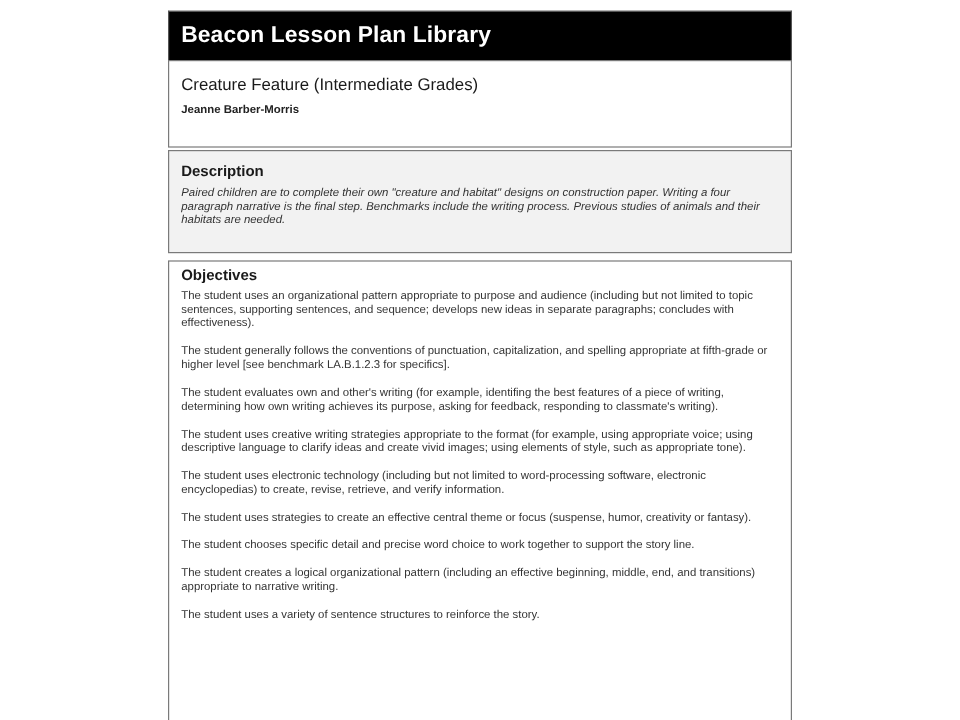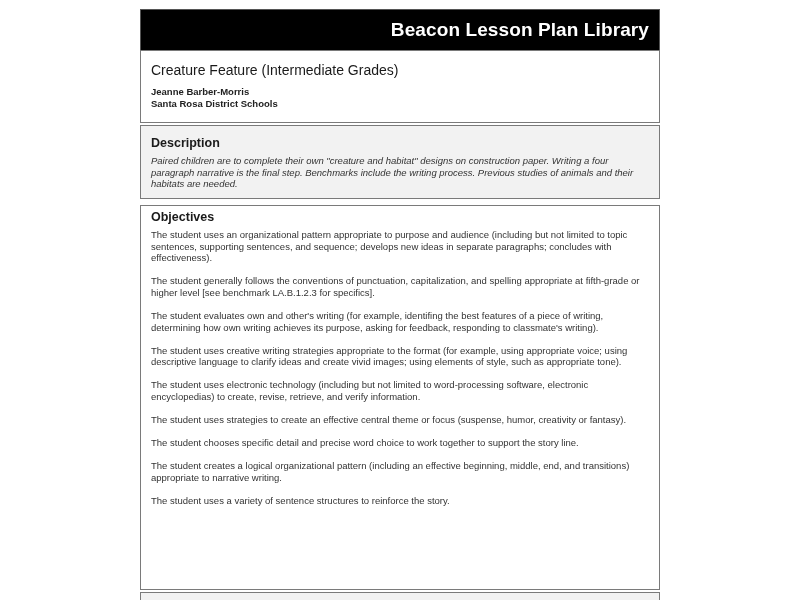--- a/index.html
+++ b/index.html
@@ -27,38 +27,37 @@
       box-sizing: border-box;
       padding: 9px 10px 0 10px;
       border: 1px solid #555;
       border-bottom: none;
     }
     .banner h1 {
       margin: 0;
       font-size: 19px;
       font-weight: bold;
       letter-spacing: 0.1px;
-      text-align: right;
     }
     .section {
       border: 1.5px solid #7a7a7a;
       border-top: none;
       box-sizing: border-box;
       padding: 8px 10px 10px 10px;
       background: #ffffff;
     }
     .section.first {
       border-top: 1.5px solid #7a7a7a;
       height: 73px;
       padding-top: 11px;
     }
     .section.grey {
       background: #f2f2f2;
       border-top: 1.5px solid #7a7a7a;
-      height: 74px;
+      height: 86px;
       padding-top: 10px;
       margin-top: 2px;
     }
     .section.objectives {
       border-top: 1.5px solid #7a7a7a;
       margin-top: 6px;
       height: 385px;
       padding-top: 4px;
     }
     .title {
@@ -105,21 +104,20 @@
 
 <div class="page">
 
   <div class="banner">
     <h1>Beacon Lesson Plan Library</h1>
   </div>
 
   <div class="section first">
     <h2 class="title">Creature Feature (Intermediate Grades)</h2>
     <div class="meta">Jeanne Barber-Morris</div>
-    <div class="meta">Santa Rosa District Schools</div>
   </div>
 
   <div class="section grey">
     <h3 class="section-heading">Description</h3>
     <p class="body-text">Paired children are to complete their own "creature and habitat" designs on construction paper. Writing a four paragraph narrative is the final step. Benchmarks include the writing process. Previous studies of animals and their habitats are needed.</p>
   </div>
 
   <div class="section objectives">
     <h3 class="section-heading">Objectives</h3>
     <p class="objective">The student uses an organizational pattern appropriate to purpose and audience (including but not limited to topic sentences, supporting sentences, and sequence; develops new ideas in separate paragraphs; concludes with effectiveness).</p>

